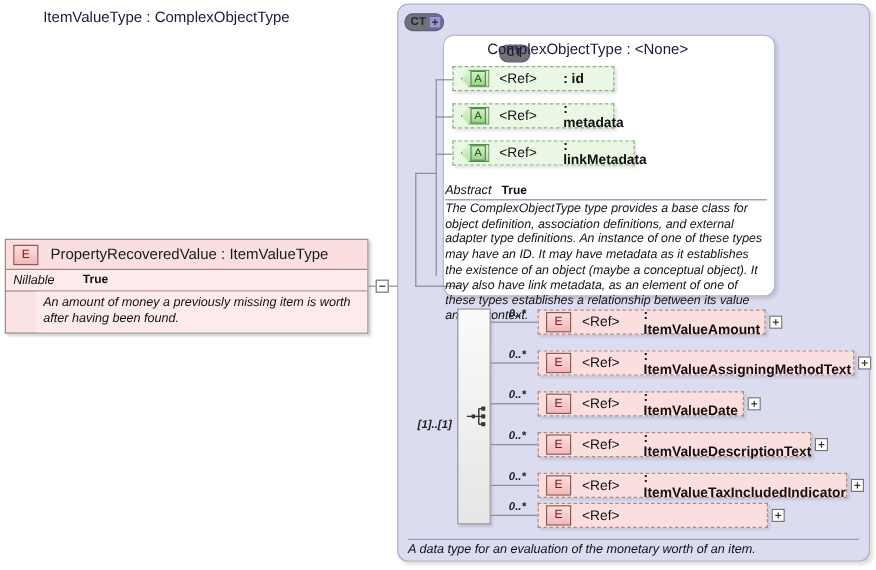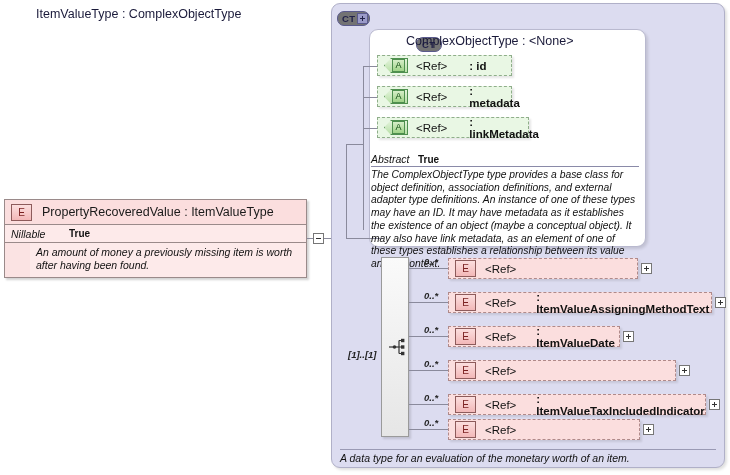--- a/index.html
+++ b/index.html
@@ -429,20 +429,21 @@
   <div class="line-h abs" style="left:409px; top:336px; width:40px;"></div>
   <div class="line-h abs" style="left:409px; top:370px; width:40px;"></div>
   <div class="line-h abs" style="left:409px; top:404px; width:40px;"></div>
   <div class="line-h abs" style="left:409px; top:429px; width:40px;"></div>
 
   
   <div class="card abs" style="left:424px; top:256px;">0..*</div>
   <div class="elem-row abs" style="left:448px; top:258px; width:190px;">
     <span class="badge-e">E</span>
     <span class="ref">&lt;Ref&gt;</span>
+    <span class="nm">: ItemValueAmount</span>
   </div>
   <div class="expander plus abs" style="left:641px; top:263px;"></div>
 
   <div class="card abs" style="left:424px; top:290px;">0..*</div>
   <div class="elem-row abs" style="left:448px; top:292px; width:264px;">
     <span class="badge-e">E</span>
     <span class="ref">&lt;Ref&gt;</span>
     <span class="nm">: ItemValueAssigningMethodText</span>
   </div>
   <div class="expander plus abs" style="left:715px; top:297px;"></div>
@@ -452,20 +453,21 @@
     <span class="badge-e">E</span>
     <span class="ref">&lt;Ref&gt;</span>
     <span class="nm">: ItemValueDate</span>
   </div>
   <div class="expander plus abs" style="left:623px; top:331px;"></div>
 
   <div class="card abs" style="left:424px; top:358px;">0..*</div>
   <div class="elem-row abs" style="left:448px; top:360px; width:228px;">
     <span class="badge-e">E</span>
     <span class="ref">&lt;Ref&gt;</span>
+    <span class="nm">: ItemValueDescriptionText</span>
   </div>
   <div class="expander plus abs" style="left:679px; top:365px;"></div>
 
   <div class="card abs" style="left:424px; top:392px;">0..*</div>
   <div class="elem-row abs" style="left:448px; top:394px; width:258px;">
     <span class="badge-e">E</span>
     <span class="ref">&lt;Ref&gt;</span>
     <span class="nm">: ItemValueTaxIncludedIndicator</span>
   </div>
   <div class="expander plus abs" style="left:709px; top:399px;"></div>

